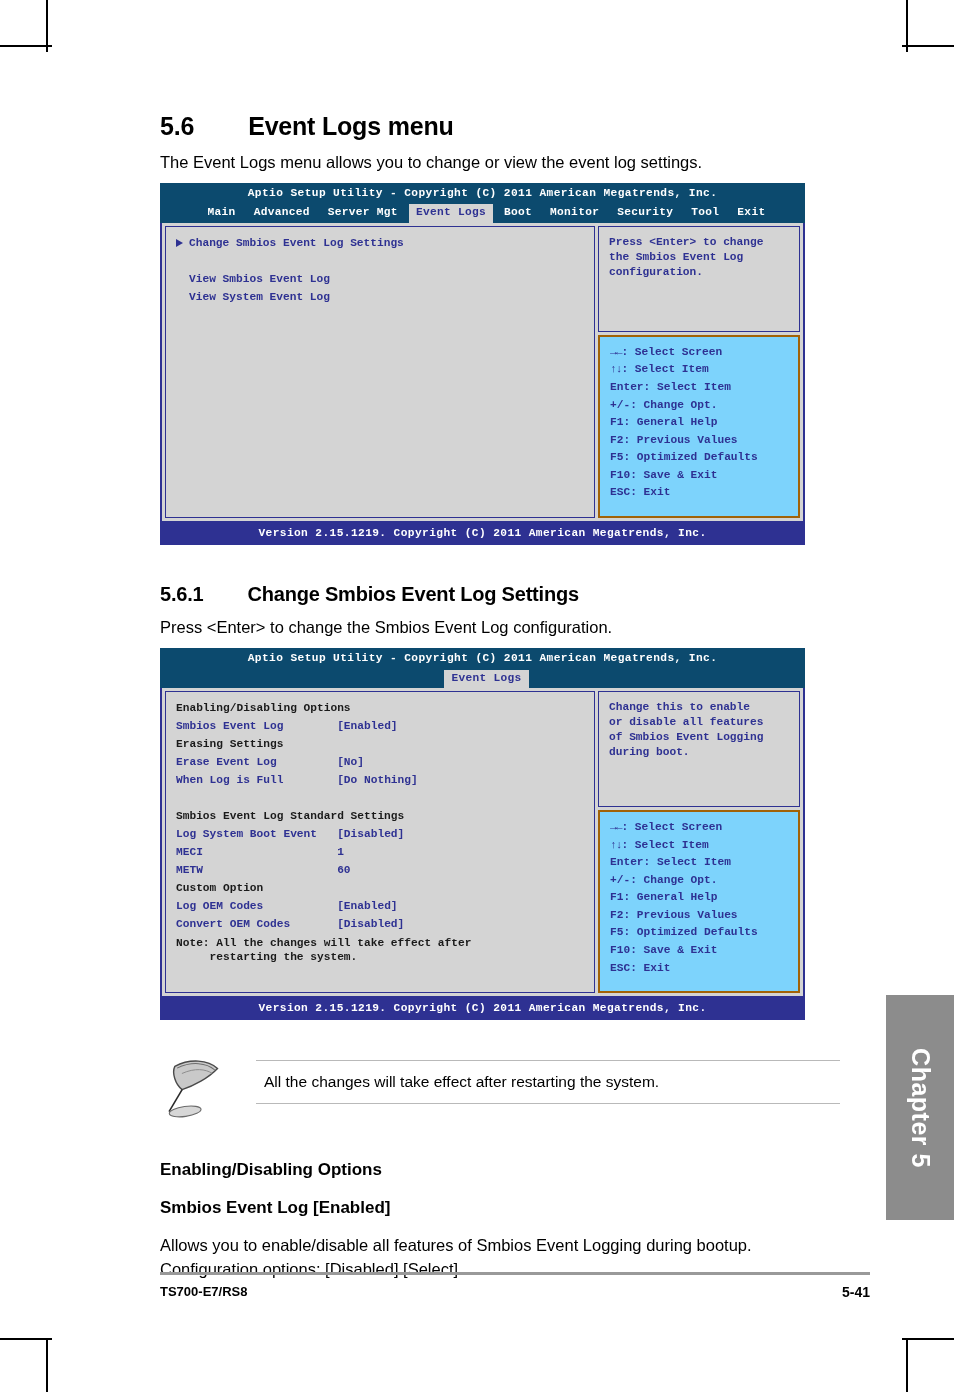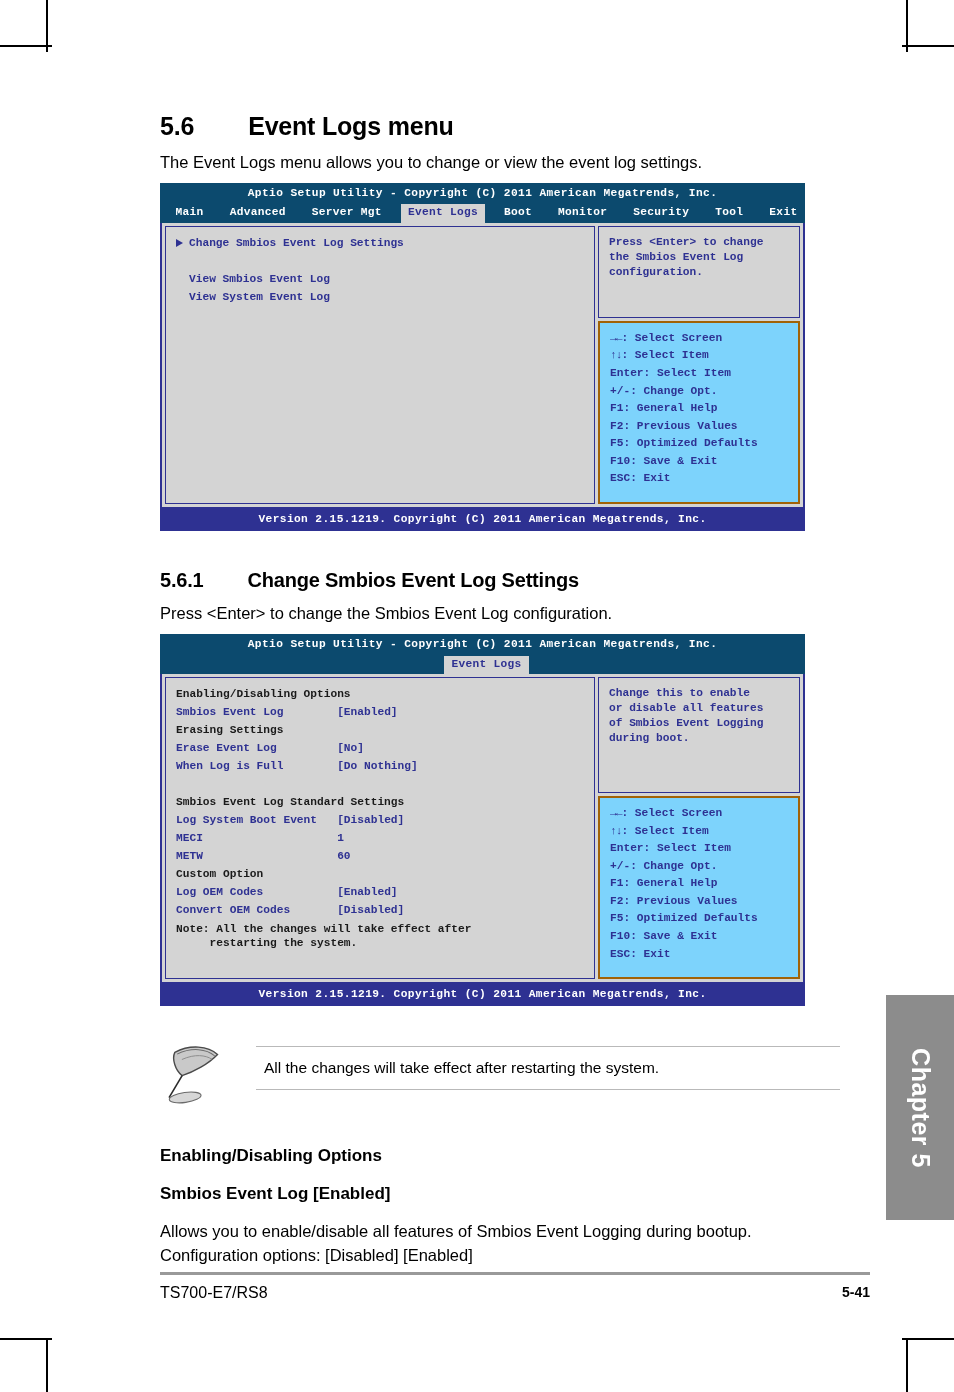--- a/index.html
+++ b/index.html
@@ -46,21 +46,21 @@
     background:#0c4a6e;
     color:#ffffff;
     padding:5px 0 0 0;
     font-weight:bold;
   }
   .bios-title { text-align:center; letter-spacing:0.4px; padding-bottom:5px;}
   .bios-tabs {
     display:flex;
     justify-content:center;
     align-items:flex-end;
-    gap:12px;
+    gap:4px;
     padding-left:8px;
   }
   .bios-tabs .tab {
     padding:3px 7px 4px 7px;
     color:#ffffff;
     white-space:pre;
     letter-spacing:0.3px;
   }
   .bios-tabs .tab.active {
     background:#d4d4d4;
@@ -94,21 +94,21 @@
     gap:3px;
   }
   .bios-help {
     border:1px solid #2e3192;
     background:#d4d4d4;
     padding:8px 6px 8px 10px;
     color:#2e3192;
     font-weight:bold;
     line-height:1.34;
   }
-  .bios-help.top { height:92px; }
+  .bios-help.top { height:106px; }
   .bios-legend {
     border:2px solid #a16207;
     background:#7dd3fc;
     padding:7px 6px 14px 10px;
     color:#2e3192;
     font-weight:bold;
     flex:1;
     line-height:1.0;
   }
   .bios-legend .lrow { padding:3.2px 0; white-space:pre; }
@@ -164,21 +164,21 @@
     color:#ffffff;
     font-size:25px;
     font-weight:bold;
     letter-spacing:0.5px;
   }
 
   
   .pagefoot { position:absolute; left:160px; top:1272px; width:710px; }
   .pagefoot .line { height:2.5px; background:#999999; }
   .pagefoot .row { display:flex; justify-content:space-between; padding-top:9px;}
-  .pagefoot .name { font-size:16px; font-weight:normal; }
+  .pagefoot .name { font-size:13px; font-weight:bold; }
   .pagefoot .pg { font-size:14px; font-weight:bold; }
 </style>
 </head>
 <body>
 
 <div class="page">
 
   <div class="crop v" style="left:46px;  top:0px;"></div>
   <div class="crop h" style="left:0px;   top:45px;"></div>
   <div class="crop v" style="left:906px; top:0px;"></div>
@@ -305,21 +305,21 @@
       <div class="box">
         <div class="rule"></div>
         <div class="ctext">All the changes will take effect after restarting the system.</div>
         <div class="rule"></div>
       </div>
     </div>
 
     <div class="lower">
       <h3>Enabling/Disabling Options</h3>
       <h4>Smbios Event Log [Enabled]</h4>
-      <p>Allows you  to enable/disable all features of Smbios Event Logging during bootup. Configuration options: [Disabled] [Enabled]</p>
+      <p>Allows you  to enable/disable all features of Smbios Event Logging during bootup. Configuration options: [Disabled] [Select]</p>
     </div>
 
   </div>
 
   <div class="chaptab">
     <span>Chapter 5</span>
   </div>
 
   <div class="pagefoot">
     <div class="line"></div>

